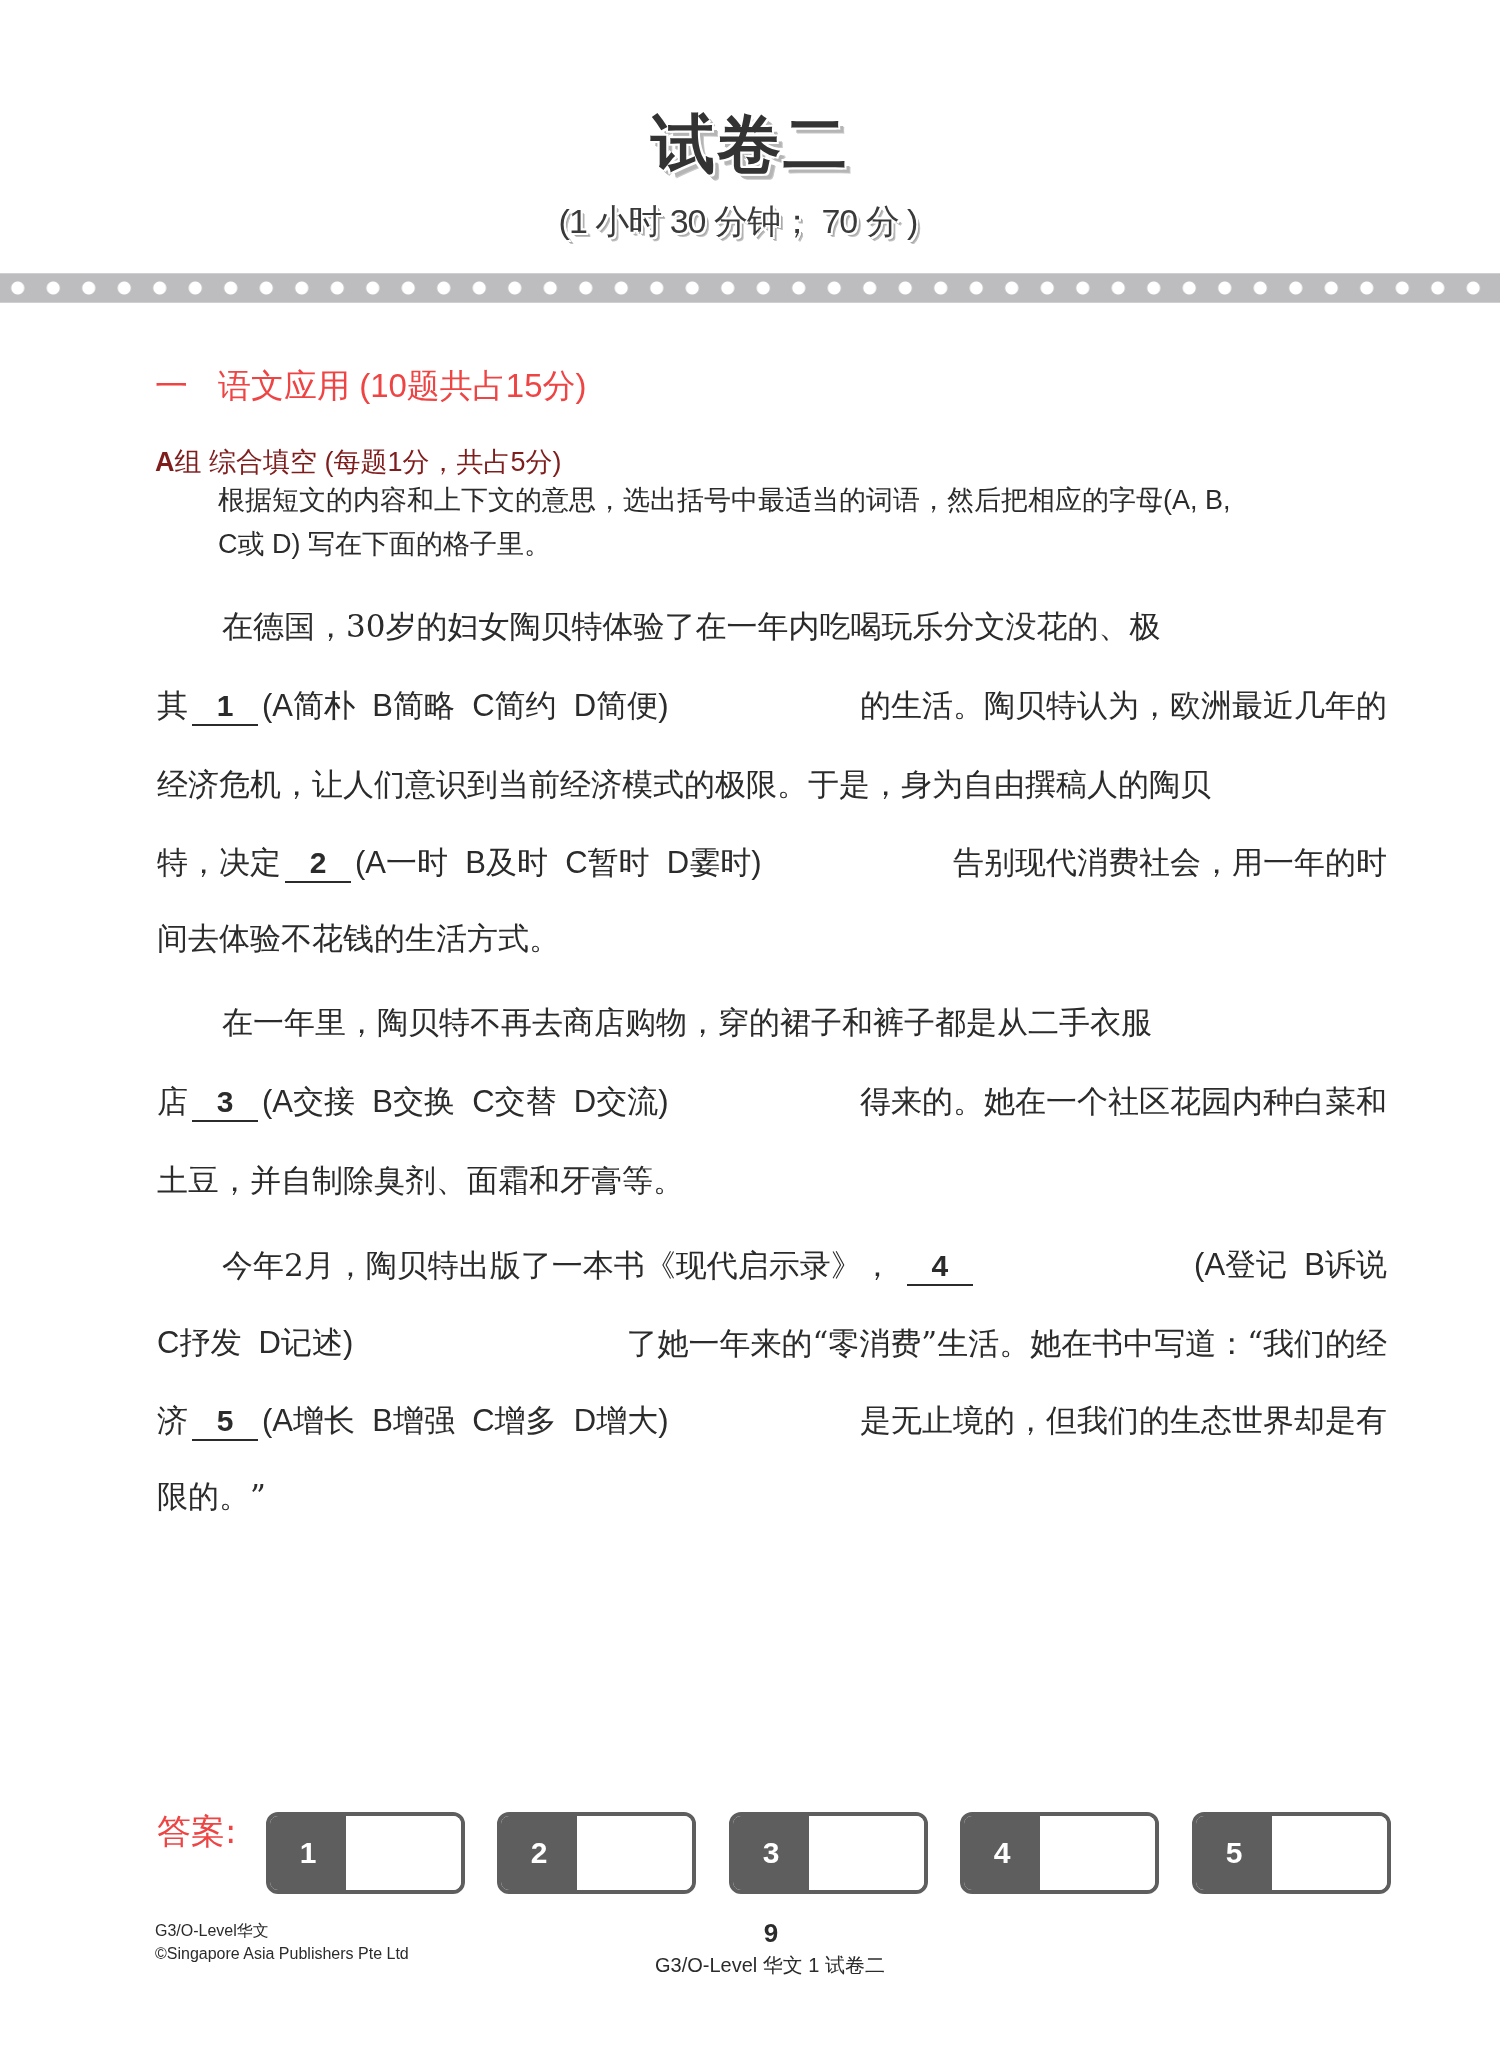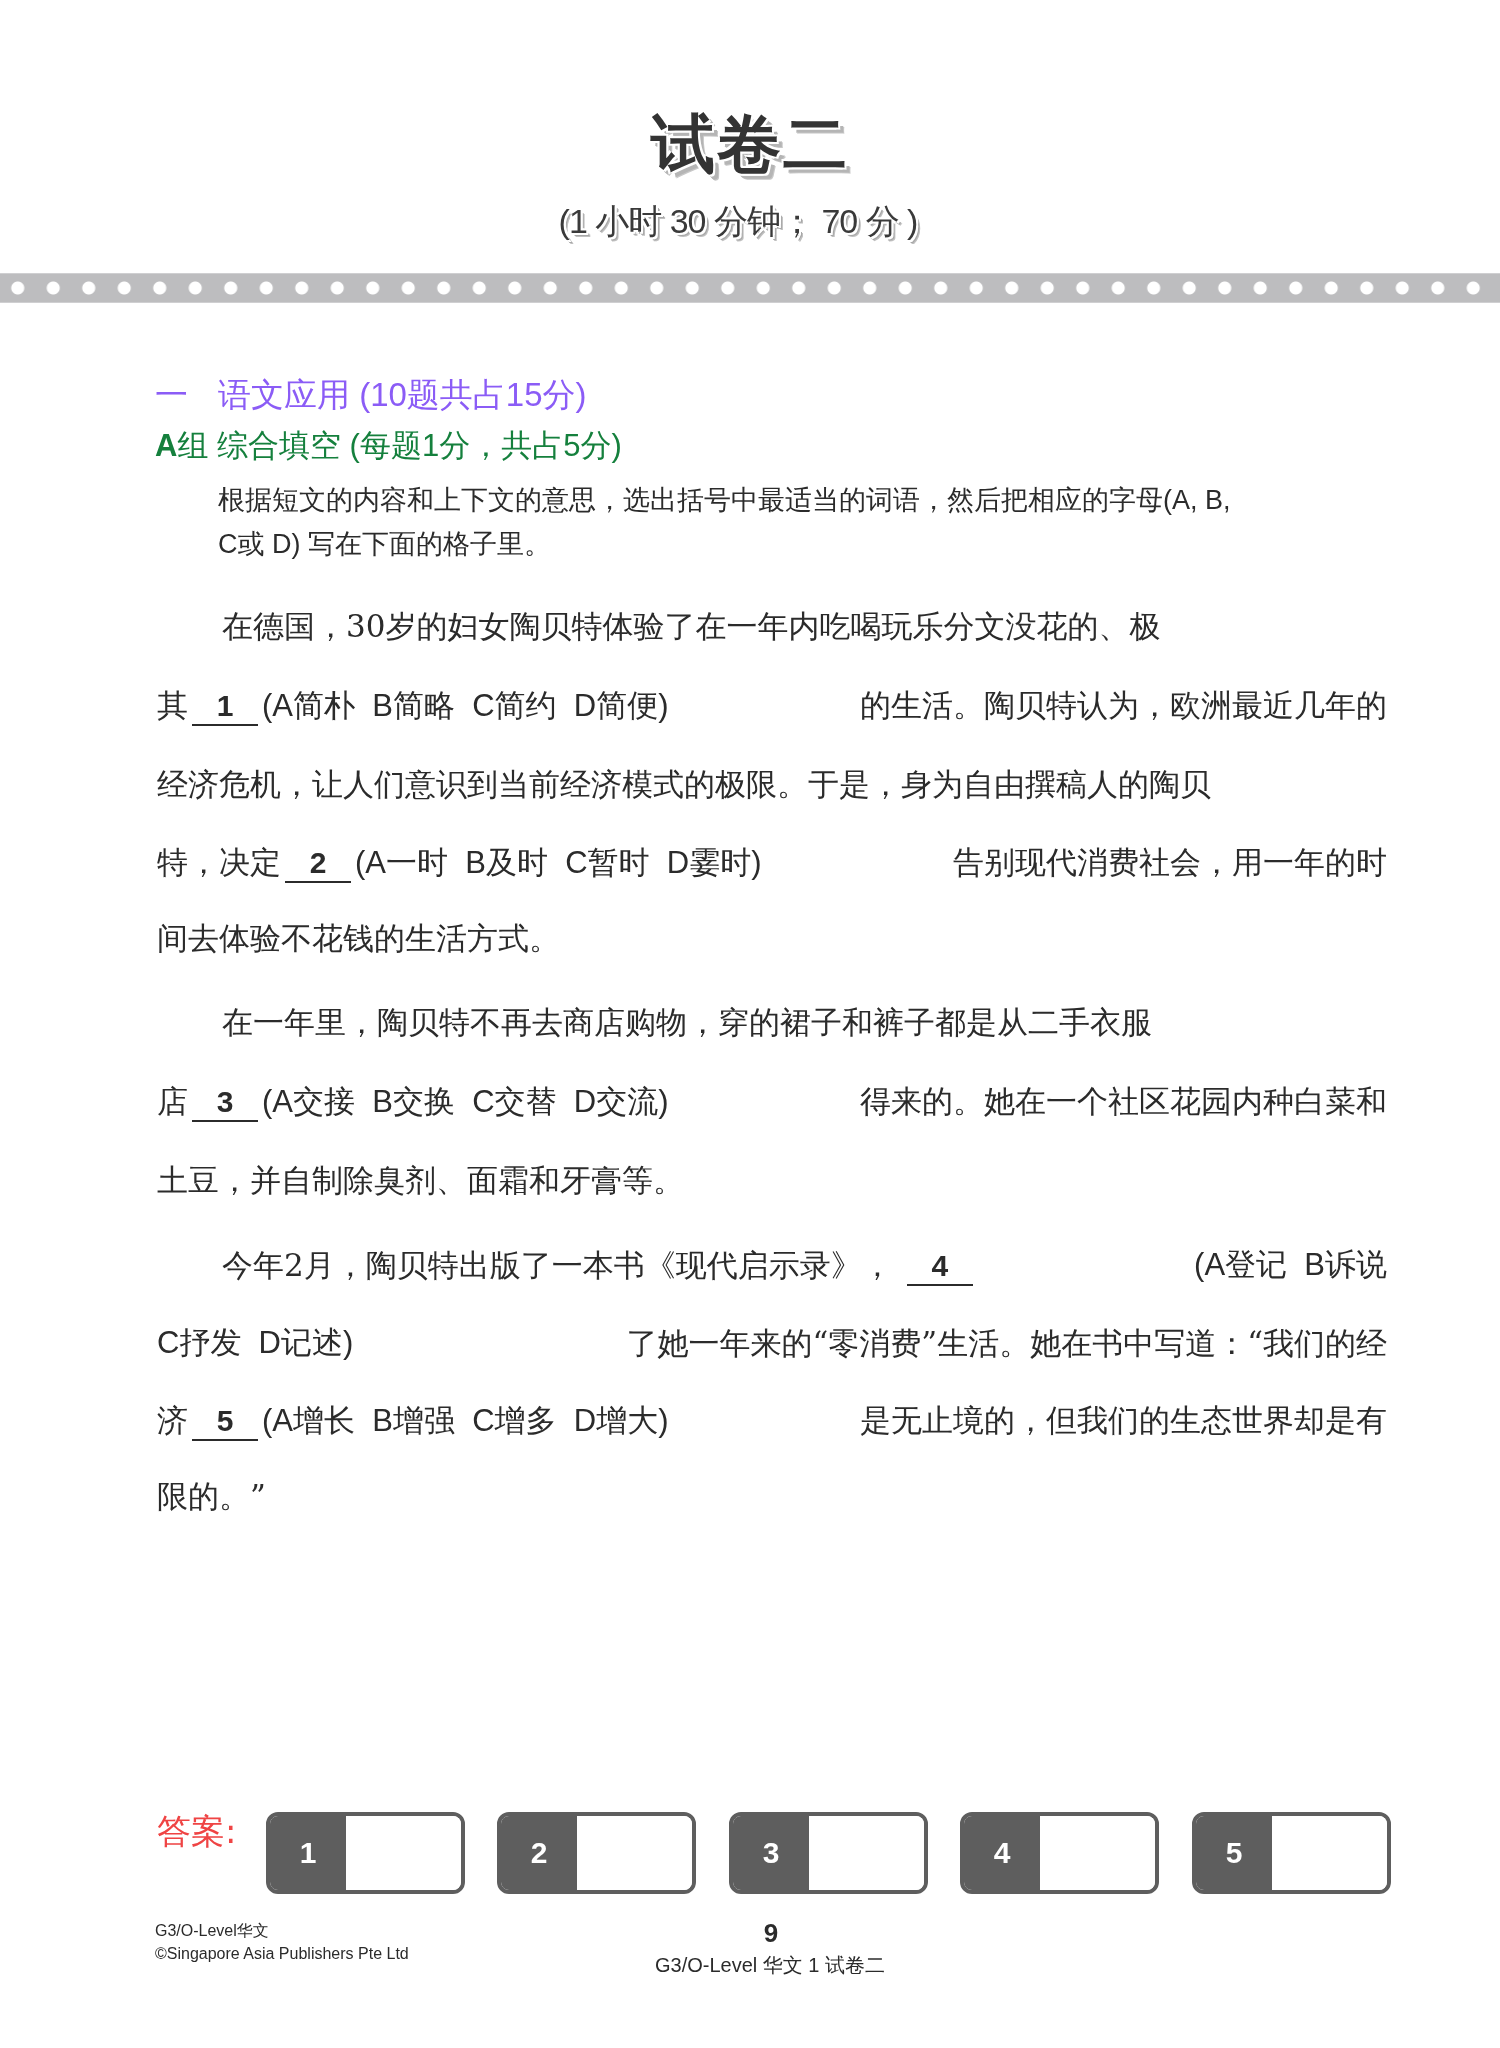--- a/index.html
+++ b/index.html
@@ -30,26 +30,26 @@
     background-color: #bdbdbf;
     background-image: radial-gradient(circle at 50% 50%, #ffffff 0 6px, transparent 7px);
     background-size: 35.5px 28px;
     background-position: 0 0;
     border-top: 1px solid #cfcfd1; border-bottom: 1px solid #cfcfd1;
   }
 
   
   .section-heading {
     left: 155px; top: 364px; font-family: "Liberation Sans", sans-serif;
-    font-size: 33px; line-height: 44px; color: #8b5cf6; margin-top: 9px;
+    font-size: 33px; line-height: 44px; color: #ef4444;
   }
   .section-heading .num { margin-right: 30px; }
   .group-heading {
-    left: 155px; top: 424px; font-family: "Liberation Sans", sans-serif;
-    font-size: 31px; line-height: 44px; color: #15803d;
+    left: 155px; top: 440px; font-family: "Liberation Sans", sans-serif;
+    font-size: 27px; line-height: 44px; color: #7f1d1d;
   }
   .group-heading .letter { font-weight: bold; }
   .instruction {
     left: 218px; width: 1168px; font-family: "Liberation Sans", sans-serif;
     font-size: 27px; line-height: 40px; color: #2b2b2b;
   }
 
   
   .line {
     left: 157px; width: 1230px; height: 60px;

